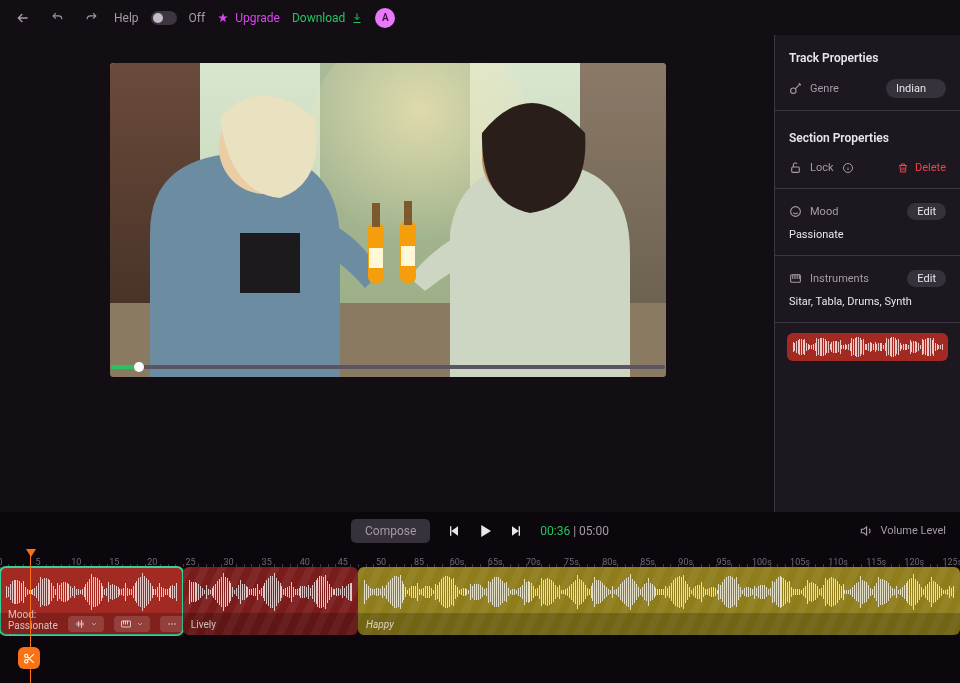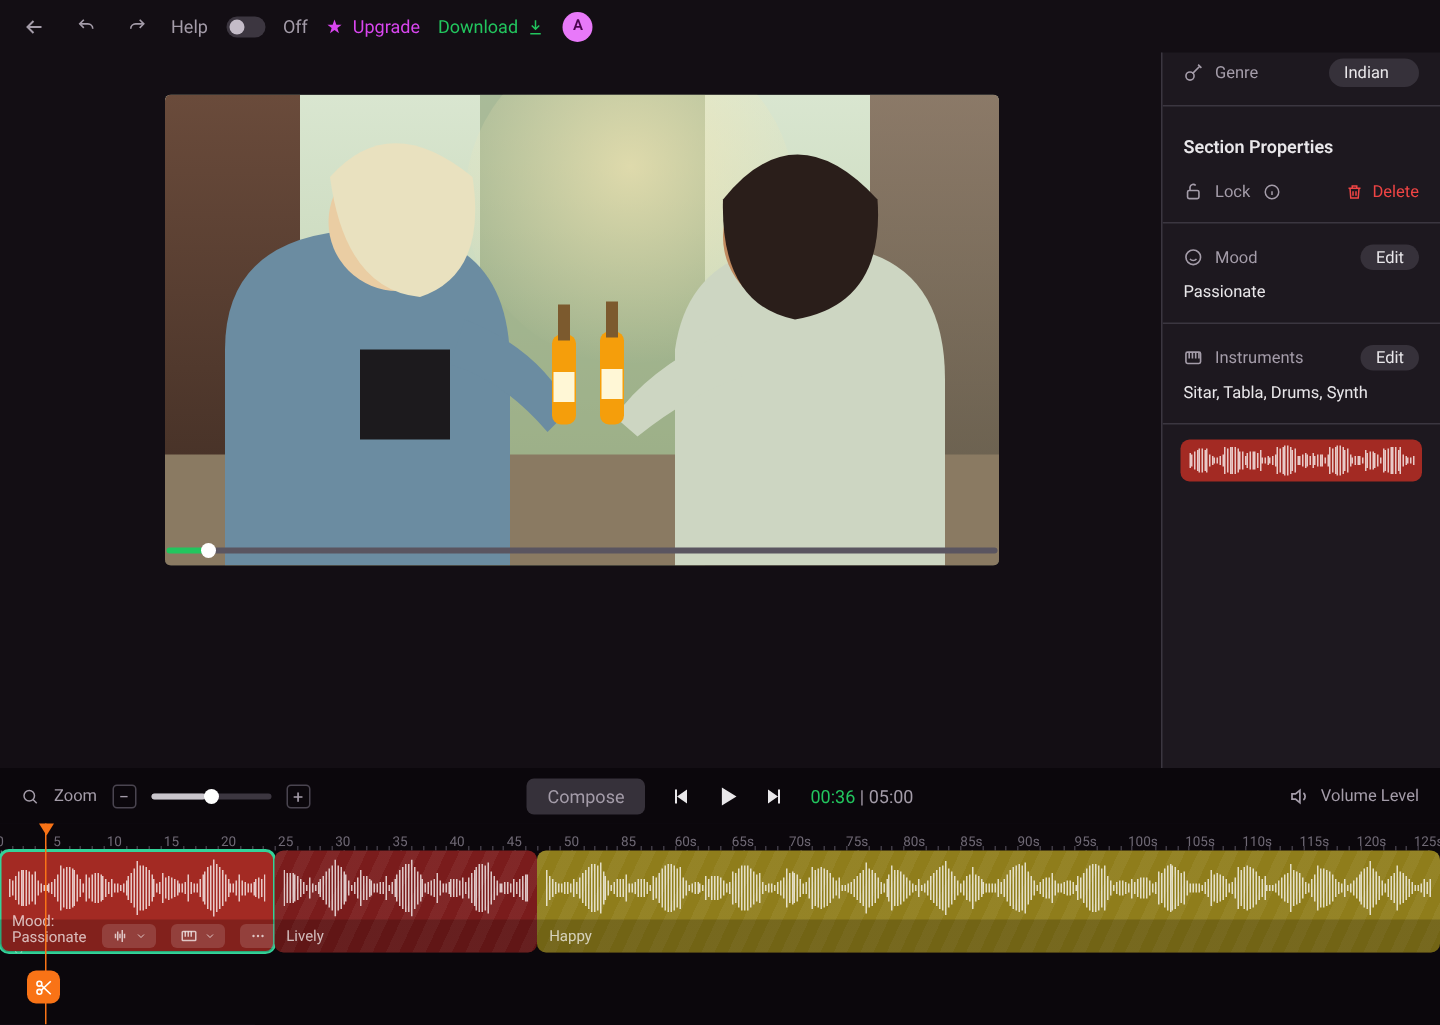--- a/index.html
+++ b/index.html
@@ -260,20 +260,21 @@
           <rect x="259" y="185" width="14" height="20" fill="#fff7d6"></rect>
           <rect x="291" y="183" width="14" height="20" fill="#fff7d6"></rect>
         </g>
       </svg>
       <div class="progress-line"></div>
       <div class="progress-knob"></div>
     </div>
   </div>
 
   <div class="panel">
+    <h3>Track Properties</h3>
 
 
     <div class="prop-row">
       <div class="label">
         <svg width="13" height="13" viewBox="0 0 24 24" fill="none" stroke="currentColor" stroke-width="2">
             <circle cx="8" cy="16" r="5"></circle>
             <path d="M11 13L20 4M18 2l4 4"></path>
           </svg>
         <span>Genre</span>
       </div>
@@ -425,37 +426,20 @@
         <span style="height: 7.8006px;"></span>
         <span style="height: 5.12873px;"></span>
         <span style="height: 4.33476px;"></span>
         <span style="height: 4.34524px;"></span>
         <span style="height: 5.02924px;"></span>
       </div>
   </div>
 </div>
 
 <div class="playbar">
-  <div class="zoom-group">
-    <svg width="12" height="12" viewBox="0 0 24 24" fill="none" stroke="currentColor" stroke-width="2">
-        <circle cx="11" cy="11" r="7"></circle>
-        <path d="M21 21l-5-5"></path>
-      </svg>
-    <span>Zoom</span>
-    <div class="pm">
-        <span>−</span>
-      </div>
-    <div class="range">
-        <div class="fill"></div>
-        <div class="knob"></div>
-      </div>
-    <div class="pm">
-        <span>+</span>
-      </div>
-  </div>
 
   <div class="mid">
     <div class="compose-btn"><span>Compose</span></div>
     <div class="transport">
       <svg width="16" height="16" viewBox="0 0 24 24" fill="#e9e7ea">
           <path d="M18 5v14L8 12zM6 5h2v14H6z"></path>
         </svg>
       <svg width="18" height="18" viewBox="0 0 24 24" fill="#e9e7ea">
           <path d="M7 4v16l13-8z"></path>
         </svg>
@@ -821,21 +805,21 @@
           <span style="height: 8.45145px;"></span>
           <span style="height: 12.1253px;"></span>
           <span style="height: 15.2008px;"></span>
           <span style="height: 17.0774px;"></span>
           <span style="height: 17.3129px;"></span>
         </div>
         <div class="footer">
           <span>Lively</span>
         </div>
       </div>
-      <div class="section" style="left: 358.095px; width: 601.905px; background: rgb(143, 125, 27);">
+      <div class="section" style="left: 358.095px; width: 601.905px; background: rgb(143, 125, 27); font-style: italic;">
         <div class="bg-stripes"></div>
         <div class="wave">
           <span style="height: 24.7302px;"></span>
           <span style="height: 15.2988px;"></span>
           <span style="height: 12.5276px;"></span>
           <span style="height: 8.97883px;"></span>
           <span style="height: 5.31536px;"></span>
           <span style="height: 5.79113px;"></span>
           <span style="height: 7.75325px;"></span>
           <span style="height: 8.14938px;"></span>

